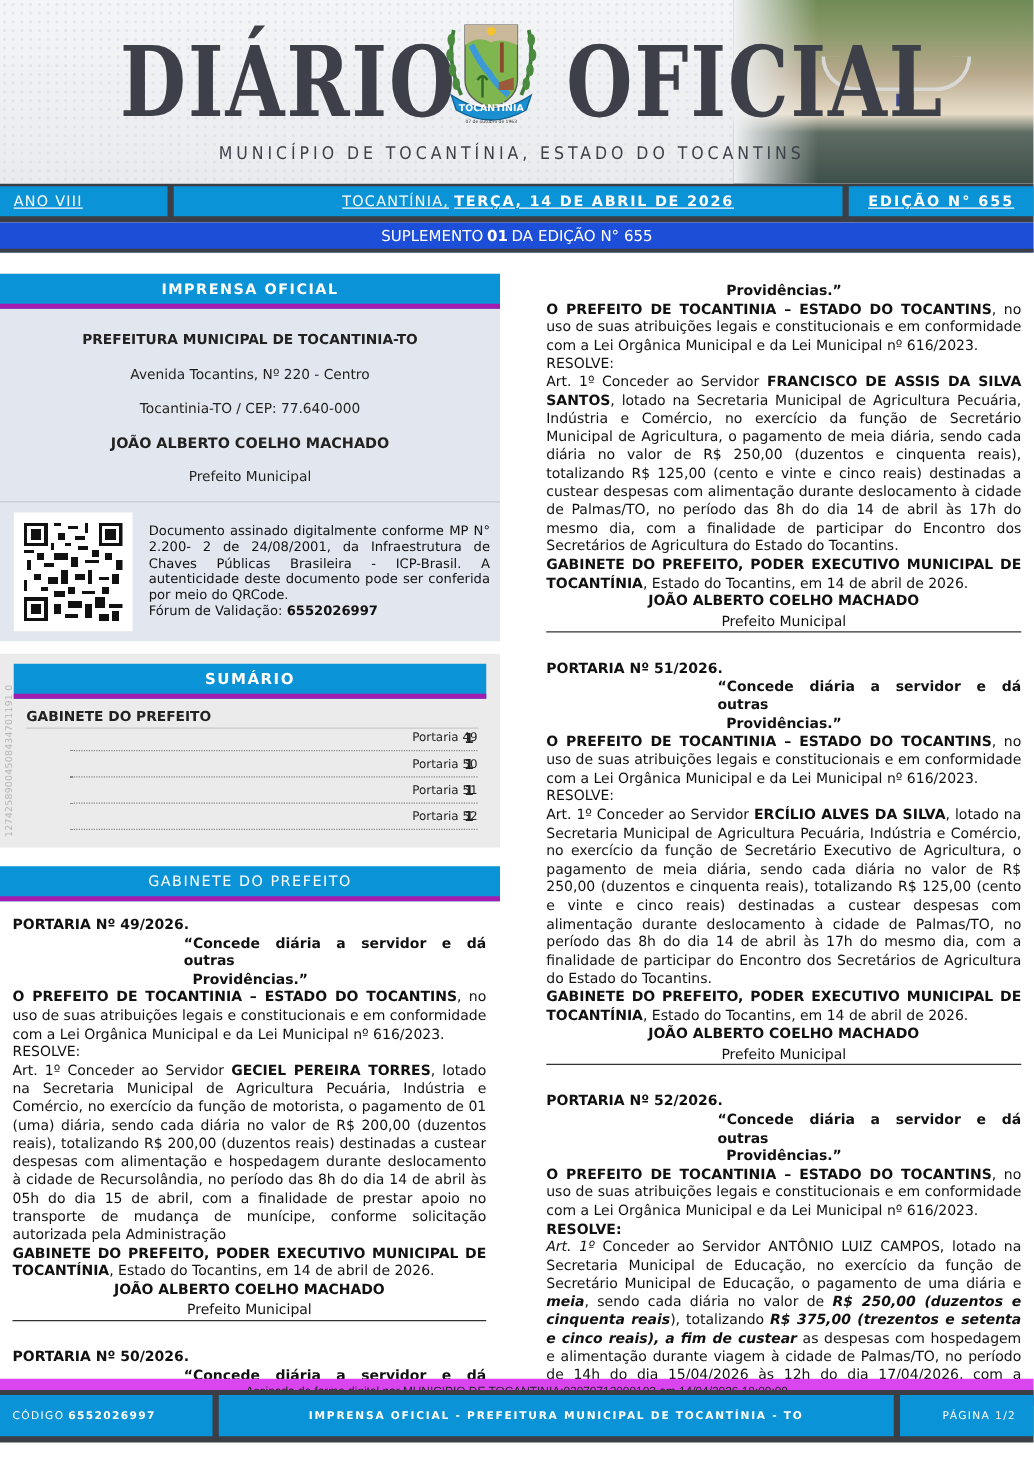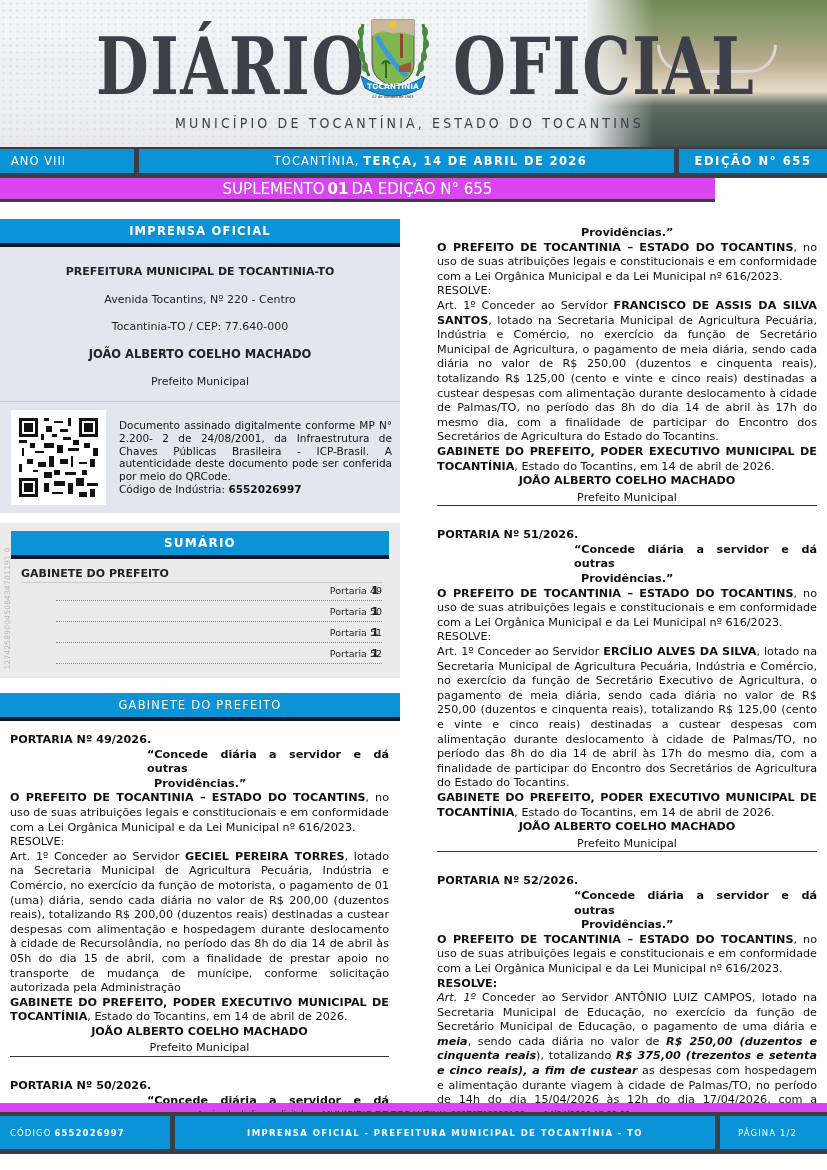--- a/index.html
+++ b/index.html
@@ -26,33 +26,33 @@
   .title-left { left: 96px; }
   .title-right { left: 453px; }
   .crest { position: absolute; left: 355px; top: 14px; width: 76px; height: 86px; }
   .subtitle { position: absolute; left: 0; width: 827px; text-align: center; top: 115px;
     font-size: 14px; letter-spacing: 3.5px; color: #3d4049; padding-left: 0px; }
   .subtitle span { display: inline-block; transform: scaleX(.9); margin-left: -8px; }
 
   
   .bar1 { position: absolute; left: 0; top: 147px; width: 827px; height: 31px; background: #3b3e44; }
   .bar1 .cell { position: absolute; top: 2px; height: 24px; background: #0a93d6; color: #fff;
-    display: flex; align-items: center; font-size: 11.5px; letter-spacing: 1px; }
+    display: flex; align-items: center; font-size: 11.5px; letter-spacing: 1px; text-decoration: underline; }
   .bar1 .c1 { left: 0; width: 134px; padding-left: 11px; }
   .bar1 .c2 { left: 139px; width: 535px; justify-content: center; padding-left: 48px; }
   .bar1 .c3 { left: 679px; width: 148px; justify-content: center; font-weight: bold; letter-spacing: 1.6px; }
   .bar1 b { font-weight: bold; margin-left: 4px; letter-spacing: 1.4px; }
-  .bar2 { position: absolute; left: 0; top: 178px; width: 715px; height: 24px; background: #d946ef;
-    border-bottom: 3px solid #3b3e44; color: #fff; font-size: 15px; display: flex;
+  .bar2 { position: absolute; left: 0; top: 178px; width: 827px; height: 24px; background: #1d4ed8;
+    border-bottom: 3px solid #3b3e44; color: #fff; font-size: 12px; display: flex;
     align-items: center; justify-content: center; }
   .bar2 b { margin: 0 3px; }
 
   
   .box-head { background: #0a93d6; color: #fff; text-align: center; font-weight: bold;
-    font-size: 11.5px; letter-spacing: 1.2px; border-bottom: 4px solid #0f172a; }
+    font-size: 11.5px; letter-spacing: 1.2px; border-bottom: 4px solid #a21caf; }
   .imprensa { position: absolute; left: 0; top: 219px; width: 400px; height: 294px; background: #e2e7ef; }
   .imprensa .box-head { height: 28px; line-height: 25px; }
   .imprensa .line { text-align: center; font-size: 11px; color: #222; }
   .imprensa .l1 { margin-top: 18px; font-weight: bold; font-size: 11px; }
   .imprensa .l2 { margin-top: 15px; }
   .imprensa .l3 { margin-top: 14px; }
   .imprensa .l4 { margin-top: 14px; font-weight: bold; font-size: 11.5px; }
   .imprensa .l5 { margin-top: 14px; }
   .imprensa .sep { position: absolute; left: 0; top: 182px; width: 400px; height: 1px; background: #c4ccd8; }
   .qr { position: absolute; left: 11px; top: 191px; width: 95px; height: 95px; background: #fff; padding: 8px; }
@@ -89,21 +89,21 @@
 
   
   .footnote { position: absolute; left: 0; top: 1103px; width: 827px; height: 22px; background: #d946ef;
     font-family: "Liberation Sans", sans-serif; font-size: 9.5px; color: #222; text-align: center; line-height: 22px; }
   .foot { position: absolute; left: 0; top: 1112px; width: 827px; height: 42px; background: #3b3e44; }
   .foot .cell { position: absolute; top: 4px; height: 33px; background: #0a93d6; color: #fff;
     display: flex; align-items: center; font-size: 8.5px; letter-spacing: 1.1px; }
   .foot .f1 { left: 0; width: 170px; padding-left: 10px; }
   .foot .f1 b { margin-left: 3px; }
   .foot .f2 { left: 175px; width: 540px; justify-content: center; font-weight: bold; letter-spacing: 1.4px; }
-  .foot .f3 { left: 720px; width: 107px; justify-content: flex-end; padding-right: 30px; }
+  .foot .f3 { left: 720px; width: 107px; justify-content: flex-end; padding-right: 14px; }
 </style>
 </head>
 <body>
 
 <header class="masthead">
   <div class="dots"></div>
   <div class="photo">
     <div class="bldg"></div>
     <div class="stage"></div>
   </div>
@@ -209,21 +209,21 @@
           <rect x="21" y="22" width="3" height="3"></rect>
         <rect x="25" y="24" width="4" height="1"></rect>
           <rect x="26" y="26" width="2" height="3"></rect>
           <rect x="22" y="27" width="3" height="2"></rect>
           <rect x="12" y="27" width="4" height="1"></rect>
       </g>
     </svg>
   </div>
   <div class="sig-text">
     <span>Documento assinado digitalmente conforme MP N° 2.200- 2 de 24/08/2001, da Infraestrutura de Chaves Públicas Brasileira - ICP-Brasil. A autenticidade deste documento pode ser conferida por meio do QRCode.</span><br>
-    <span>Código de Indústria:</span>
+    <span>Fórum de Validação:</span>
     <b>6552026997</b>
   </div>
 </section>
 
 <section class="sumario">
   <div class="box-head">SUMÁRIO</div>
   <div class="sec">GABINETE DO PREFEITO</div>
   <div class="item" style="top:62px">
     <span class="lbl">Portaria 49</span>
     <span class="pg">1</span>

